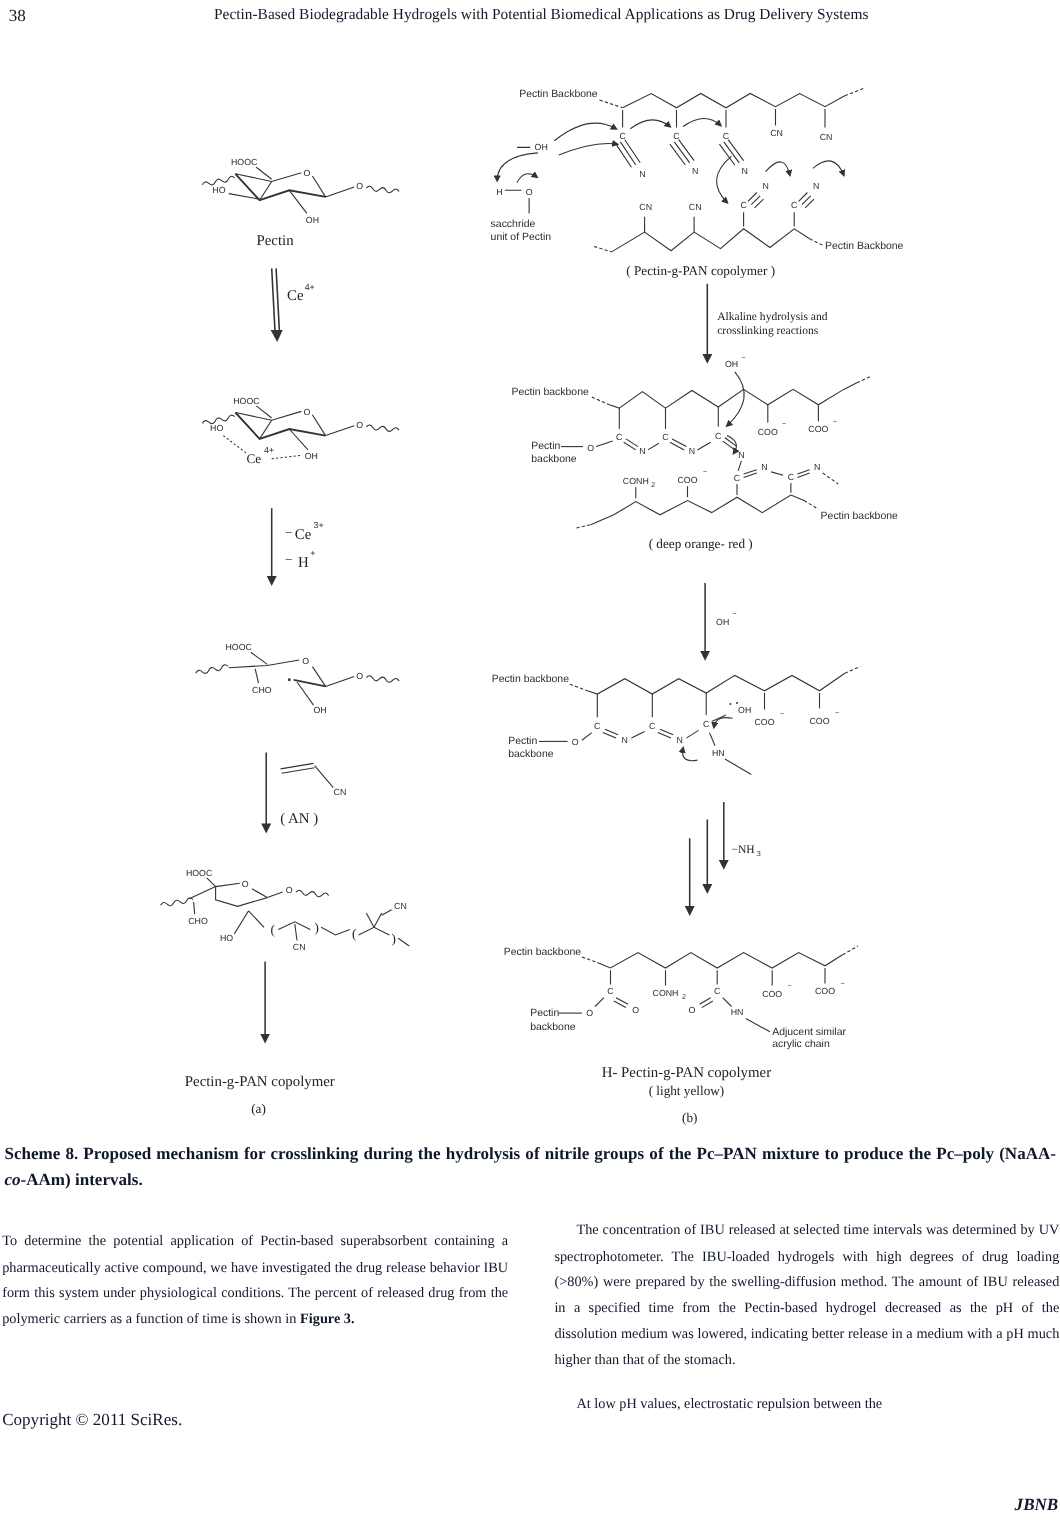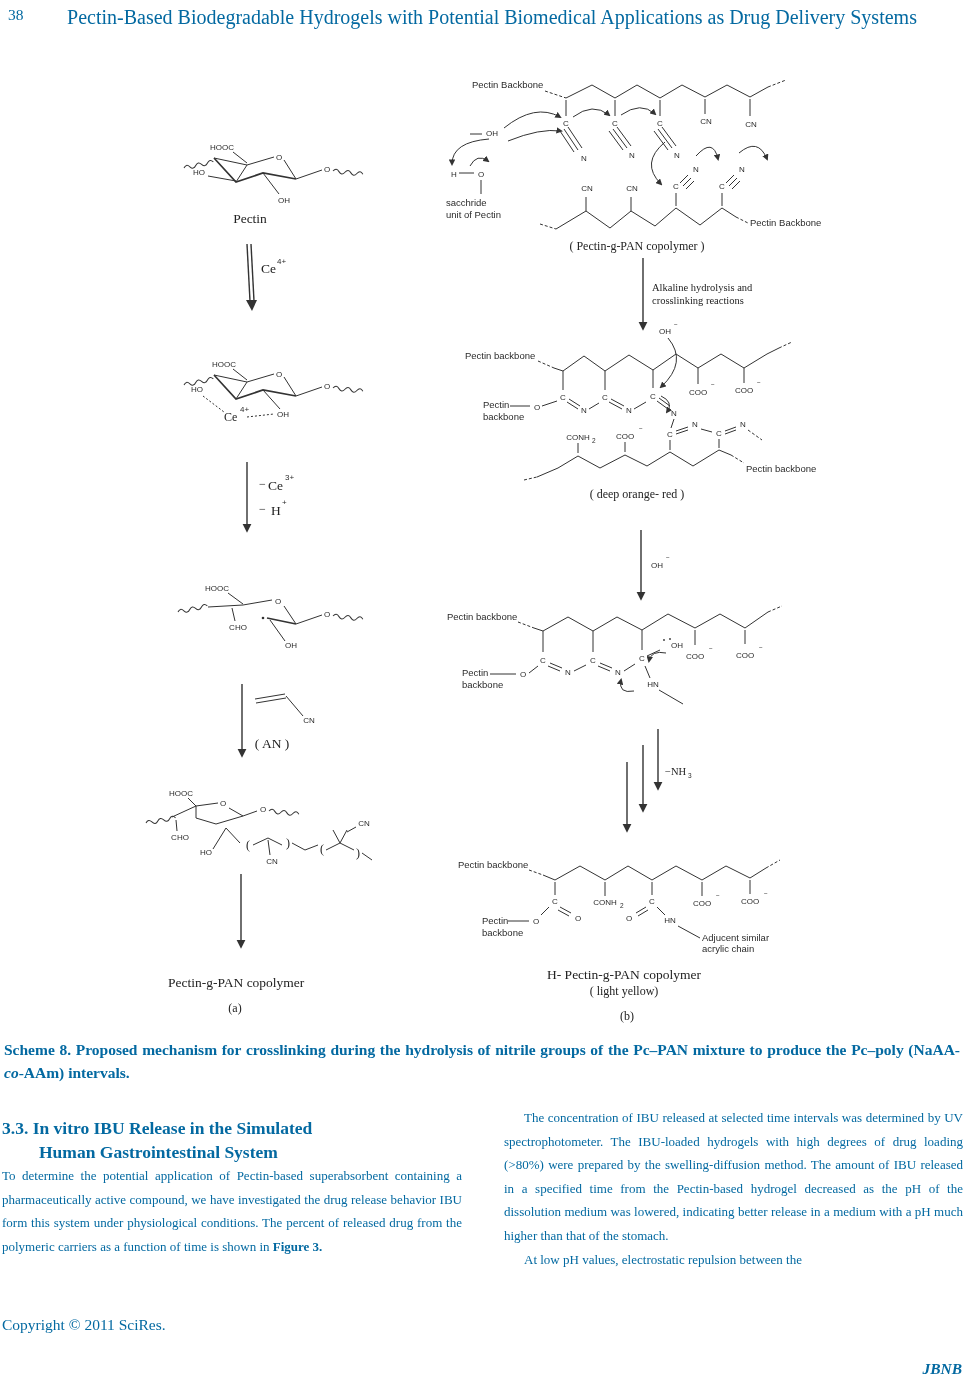--- a/index.html
+++ b/index.html
@@ -1,18 +1,18 @@
 <!DOCTYPE html>
 <html><head>
 <meta charset="utf-8">
 <style>
   html,body{margin:0;padding:0;background:#fff;}
-  #page{position:relative;width:964px;height:1386px;background:#fff;font-family:"Liberation Serif",serif;color:#0369a1;overflow:hidden;}
+  #page{position:relative;width:964px;height:1386px;background:#fff;font-family:"Liberation Serif",serif;color:#0f172a;overflow:hidden;}
   .pgnum{position:absolute;top:6px;left:8px;font-size:15.5px;}
-  .runtitle{position:absolute;top:6px;left:60px;right:40px;text-align:center;font-size:20px;}
+  .runtitle{position:absolute;top:6px;left:60px;right:40px;text-align:center;font-size:14px;}
   #schemesvg{position:absolute;left:0;top:55px;width:964px;height:985px;}
   .sv-at{font-family:"Liberation Sans",sans-serif;font-size:8px;fill:#2b2b2b;}
   .sv-at7{font-family:"Liberation Sans",sans-serif;font-size:6.5px;fill:#2b2b2b;}
   .sv-lb{font-family:"Liberation Sans",sans-serif;font-size:9.5px;fill:#2b2b2b;}
   .sv-sr{font-family:"Liberation Serif",serif;font-size:12px;fill:#222;}
   .sv-sr13{font-family:"Liberation Serif",serif;font-size:13.5px;fill:#222;}
   .sv-sr10{font-family:"Liberation Serif",serif;font-size:10.5px;fill:#222;}
   .ln{stroke:#333;stroke-width:1;fill:none;}
   .lnb{stroke:#333;stroke-width:1.7;fill:none;}
   .ln2{stroke:#333;stroke-width:1.4;fill:none;}
@@ -21,22 +21,22 @@
   .arr{marker-end:url(#ah);}
   .capt{position:absolute;left:4px;right:4px;top:1038px;font-weight:bold;font-size:15.5px;line-height:23px;text-align:justify;}
   .capt i{font-style:italic;font-family:Liberation Serif, serif;}
   .colL{position:absolute;left:2px;top:1116px;width:460px;}
   .colR{position:absolute;left:504px;top:1106px;width:459px;}
   .h2{font-size:17.5px;font-weight:bold;line-height:24px;}
   .h2 .l2{padding-left:37px;display:block;}
   .para{font-size:13px;line-height:23.6px;text-align:justify;margin:0;}
   .colL .para{margin-top:0;}
   .colR .para{text-indent:20px;}
-  .colR .para+.para{margin-top:0;}
-  .footL{position:absolute;left:2px;top:1316px;font-size:15.5px;}
+  .colR .para+.para{margin-top:16px;}
+  .footL{position:absolute;left:2px;top:1282px;font-size:15.5px;}
   .footR{position:absolute;right:2px;top:1360px;font-size:15.5px;font-weight:bold;font-style:italic;font-family:Liberation Serif, serif;}
   b.inb{font-weight:bold;}
 </style>
 </head>
 <body>
 
 <div id="page">
 
   <div class="pgnum">38</div>
   <div class="runtitle">Pectin-Based Biodegradable Hydrogels with Potential Biomedical Applications as Drug Delivery Systems</div>
@@ -382,24 +382,20 @@
       <text class="sv-at7" x="764" y="896">−</text>
       <text class="sv-sr13" x="624" y="979" text-anchor="middle">H- Pectin-g-PAN copolymer</text>
       <text class="sv-sr" x="624" y="995" text-anchor="middle">( light yellow)</text>
       <text class="sv-sr" x="627" y="1020" text-anchor="middle">(b)</text>
     </g>
   </svg>
 
   <div class="capt"><span>Scheme 8. Proposed mechanism for crosslinking during the hydrolysis of nitrile groups of the Pc–PAN mixture to produce the Pc–poly (NaAA-</span><i>co</i><span>-AAm) intervals.</span></div>
 
   <div class="colL">
-    <div class="h2">
-      <span>3.3. In vitro IBU Release in the Simulated</span>
-      <span class="l2">Human Gastrointestinal System</span>
-    </div>
     <p class="para"><span>To determine the potential application of Pectin-based superabsorbent containing a pharmaceutically active compound, we have investigated the drug release behavior IBU form this system under physiological conditions. The percent of released drug from the polymeric carriers as a function of time is shown in </span><b class="inb">Figure 3.</b></p>
   </div>
 
   <div class="colR">
     <p class="para">The concentration of IBU released at selected time intervals was determined by UV spectrophotometer. The IBU-loaded hydrogels with high degrees of drug loading (&gt;80%) were prepared by the swelling-diffusion method. The amount of IBU released in a specified time from the Pectin-based hydrogel decreased as the pH of the dissolution medium was lowered, indicating better release in a medium with a pH much higher than that of the stomach.</p>
     <p class="para">At low pH values, electrostatic repulsion between the</p>
   </div>
 
   <div class="footL">Copyright © 2011 SciRes.</div>
   <div class="footR">JBNB</div>

